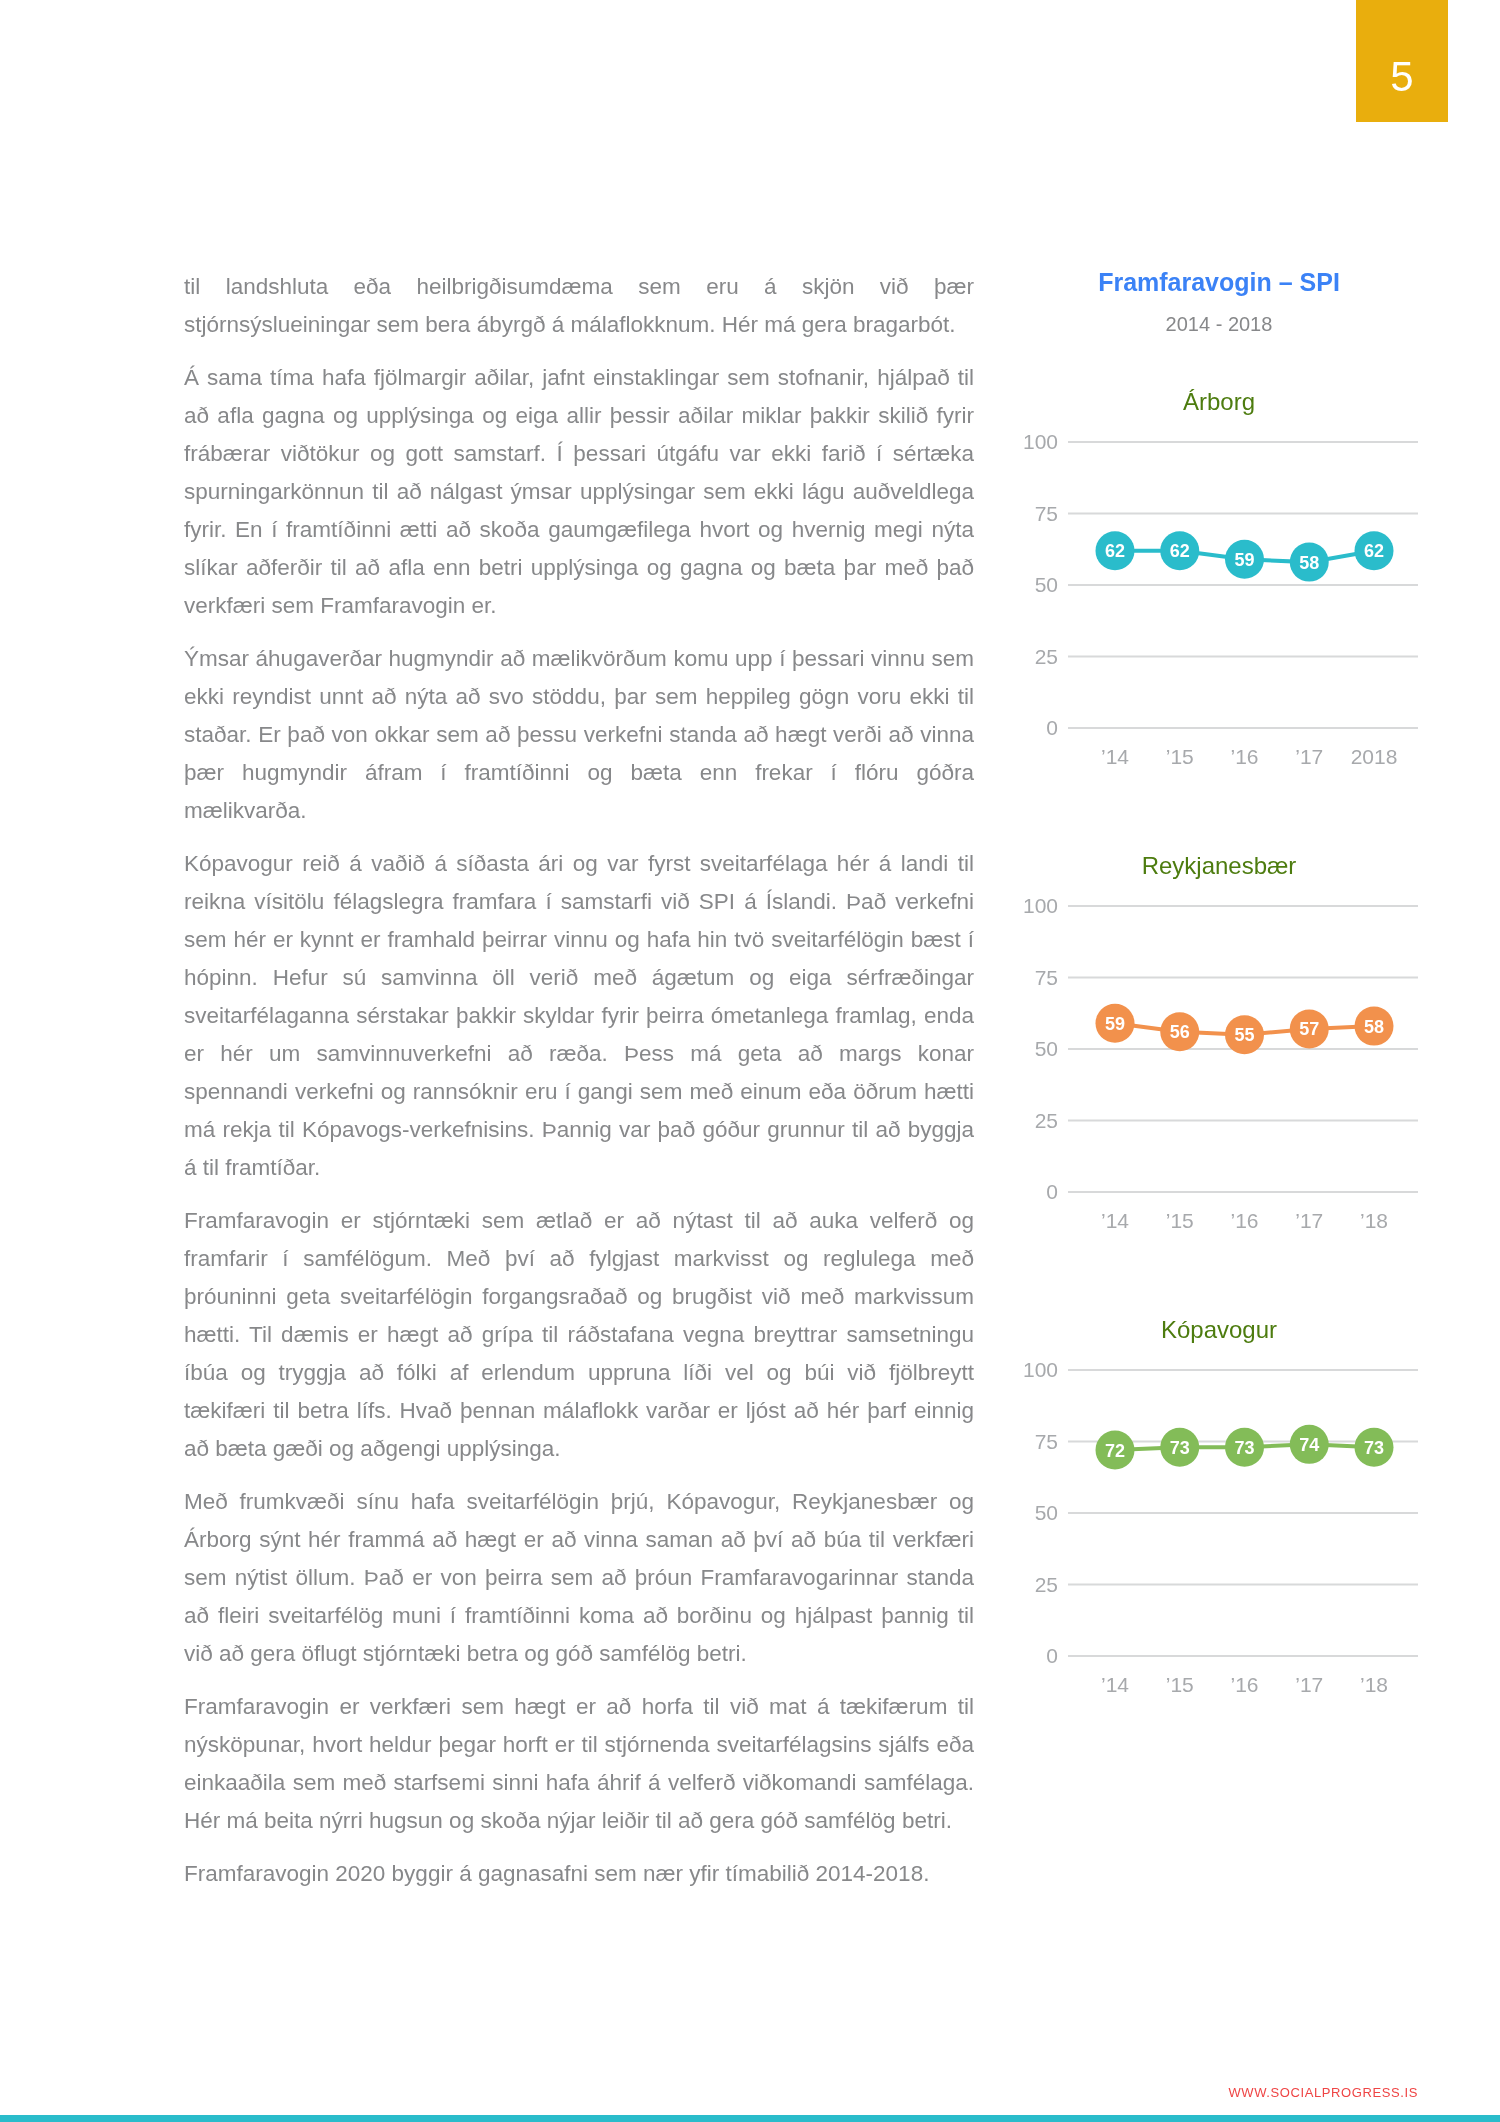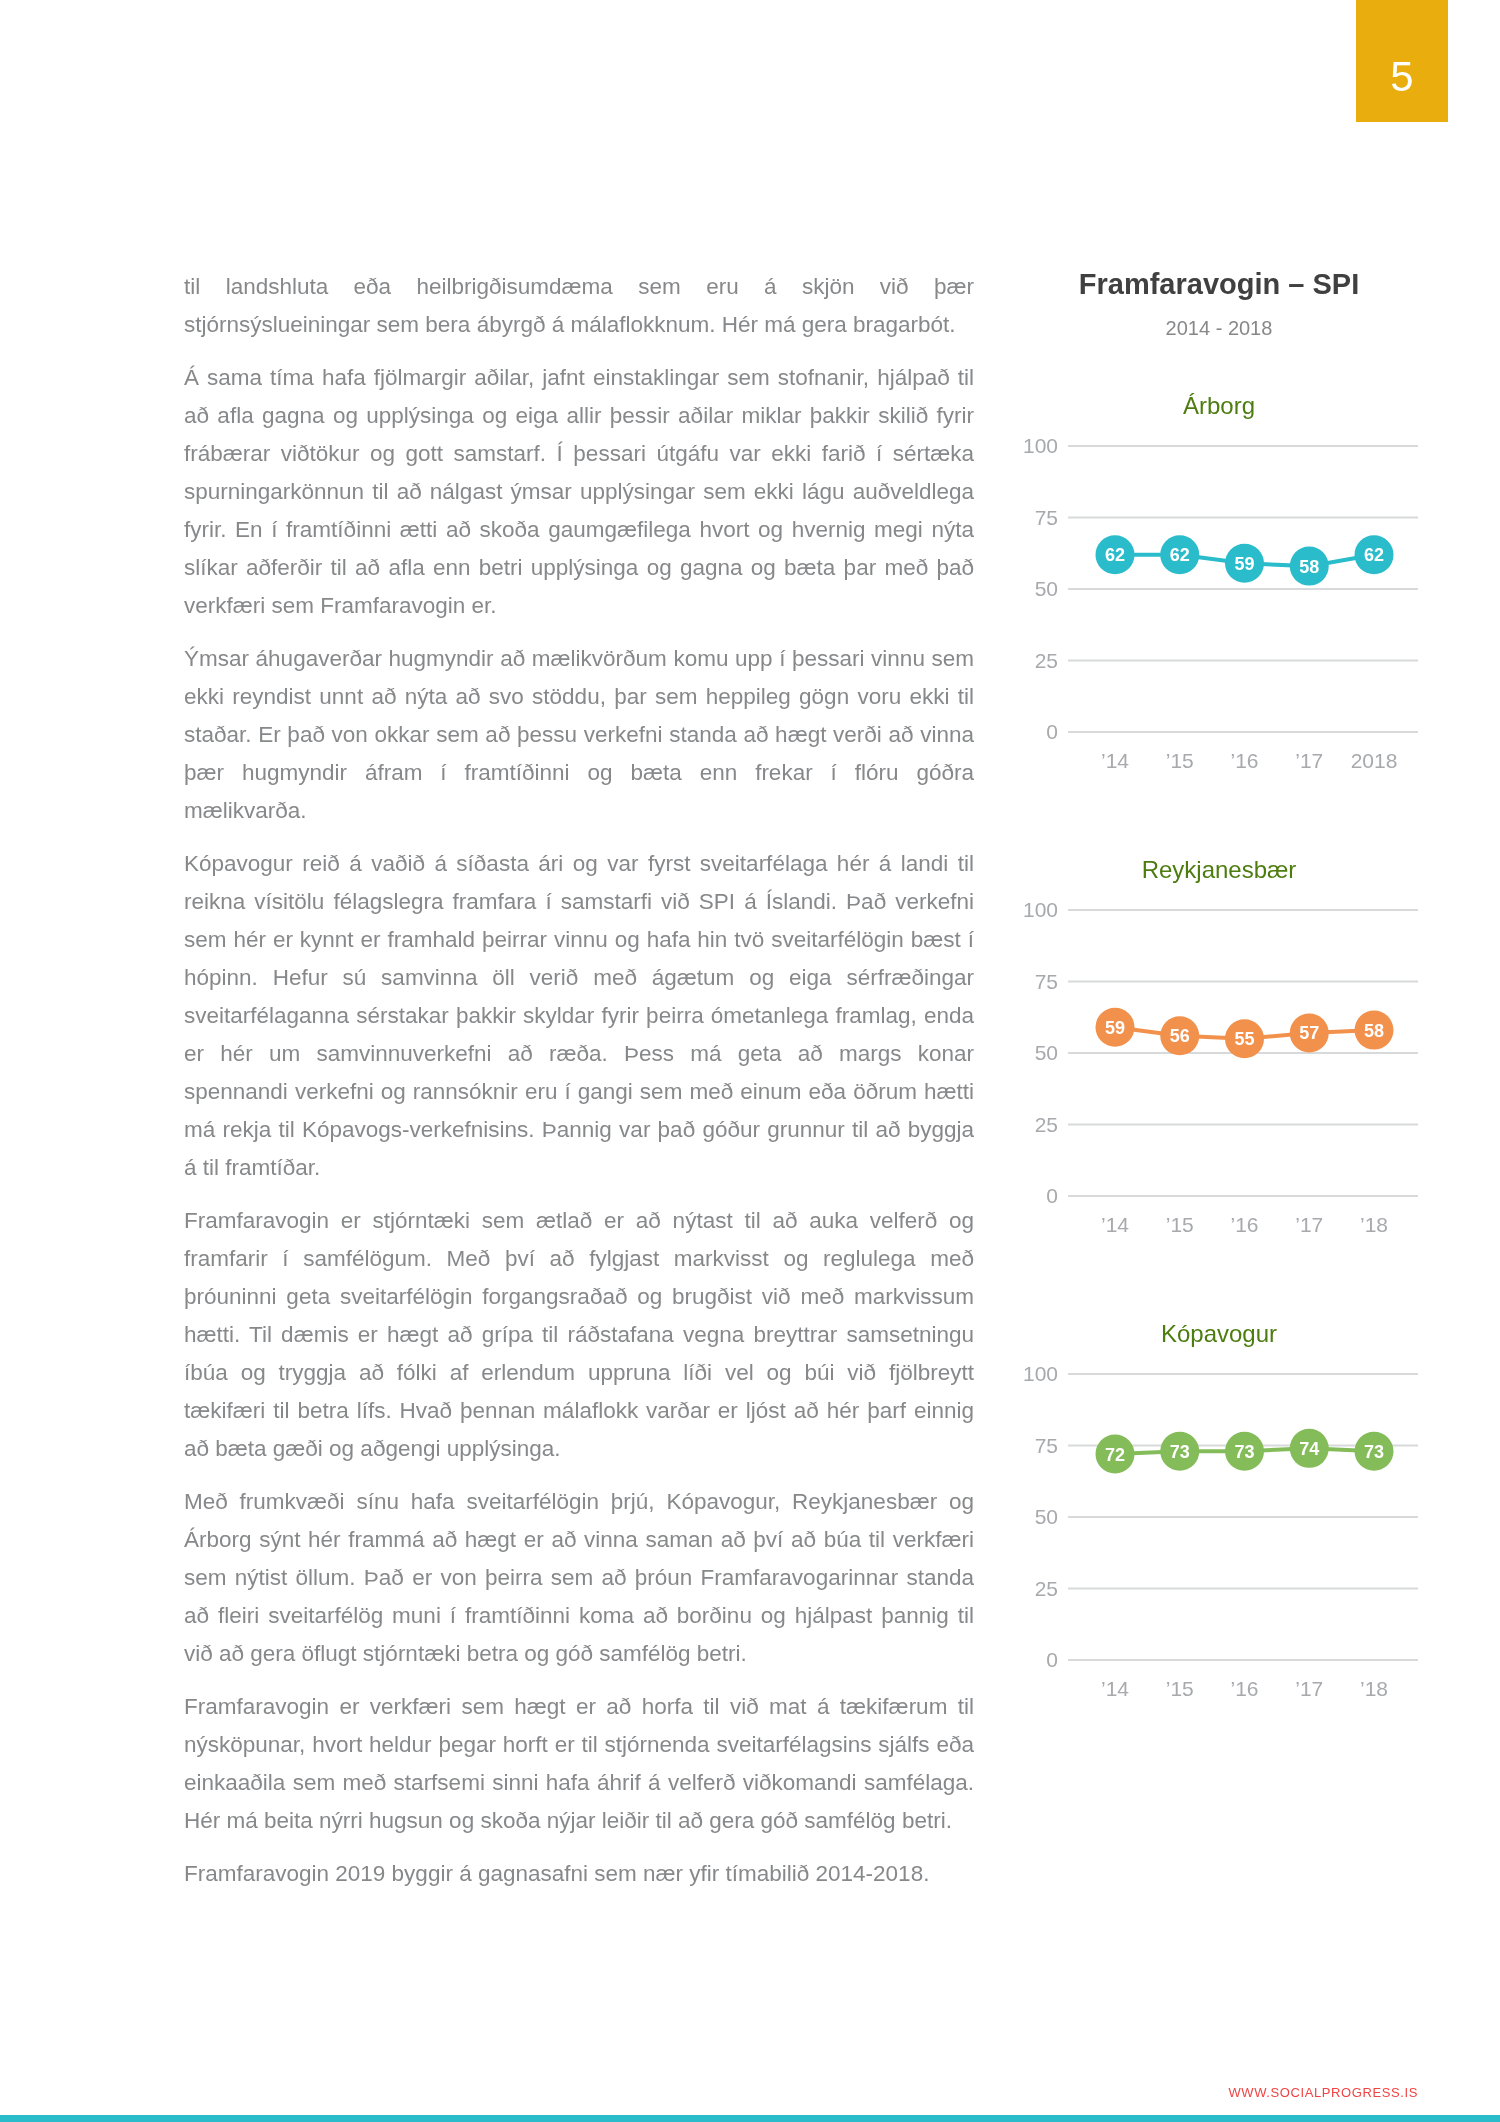--- a/index.html
+++ b/index.html
@@ -48,23 +48,23 @@
 
   
   .charts {
     position:absolute;
     left:1018px;
     top:268px;
     width:402px;
   }
   .panel-title {
     text-align:center;
-    color:#404040;
+    color:#3b82f6;
     font-weight:700;
-    font-size:29px;
+    font-size:25px;
     margin:0;
   }
   .panel-subtitle {
     text-align:center;
     color:#87888a;
     font-size:20px;
     margin:16px 0 0 0;
   }
   .chart-block { margin-top:76px; }
   .chart-block:first-child { margin-top:52px; }
@@ -106,21 +106,21 @@
   </div>
 
   <div class="article">
     <p>til landshluta eða heilbrigðisumdæma sem eru á skjön við þær stjórnsýslueiningar sem bera ábyrgð á málaflokknum. Hér má gera bragarbót.</p>
     <p>Á sama tíma hafa fjölmargir aðilar, jafnt einstaklingar sem stofnanir, hjálpað til að afla gagna og upplýsinga og eiga allir þessir aðilar miklar þakkir skilið fyrir frábærar viðtökur og gott samstarf. Í þessari útgáfu var ekki farið í sértæka spurningarkönnun til að nálgast ýmsar upplýsingar sem ekki lágu auðveldlega fyrir. En í framtíðinni ætti að skoða gaumgæfilega hvort og hvernig megi nýta slíkar aðferðir til að afla enn betri upplýsinga og gagna og bæta þar með það verkfæri sem Framfaravogin er.</p>
     <p>Ýmsar áhugaverðar hugmyndir að mælikvörðum komu upp í þessari vinnu sem ekki reyndist unnt að nýta að svo stöddu, þar sem heppileg gögn voru ekki til staðar. Er það von okkar sem að þessu verkefni standa að hægt verði að vinna þær hugmyndir áfram í framtíðinni og bæta enn frekar í flóru góðra mælikvarða.</p>
     <p>Kópavogur reið á vaðið á síðasta ári og var fyrst sveitarfélaga hér á landi til reikna vísitölu félagslegra framfara í samstarfi við SPI á Íslandi. Það verkefni sem hér er kynnt er framhald þeirrar vinnu og hafa hin tvö sveitarfélögin bæst í hópinn. Hefur sú samvinna öll verið með ágætum og eiga sérfræðingar sveitarfélaganna sérstakar þakkir skyldar fyrir þeirra ómetanlega framlag, enda er hér um samvinnuverkefni að ræða. Þess má geta að margs konar spennandi verkefni og rannsóknir eru í gangi sem með einum eða öðrum hætti má rekja til Kópavogs-verkefnisins. Þannig var það góður grunnur til að byggja á til framtíðar.</p>
     <p>Framfaravogin er stjórntæki sem ætlað er að nýtast til að auka velferð og framfarir í samfélögum. Með því að fylgjast markvisst og reglulega með þróuninni geta sveitarfélögin forgangsraðað og brugðist við með markvissum hætti. Til dæmis er hægt að grípa til ráðstafana vegna breyttrar samsetningu íbúa og tryggja að fólki af erlendum uppruna líði vel og búi við fjölbreytt tækifæri til betra lífs. Hvað þennan málaflokk varðar er ljóst að hér þarf einnig að bæta gæði og aðgengi upplýsinga.</p>
     <p>Með frumkvæði sínu hafa sveitarfélögin þrjú, Kópavogur, Reykjanesbær og Árborg sýnt hér frammá að hægt er að vinna saman að því að búa til verkfæri sem nýtist öllum. Það er von þeirra sem að þróun Framfaravogarinnar standa að fleiri sveitarfélög muni í framtíðinni koma að borðinu og hjálpast þannig til við að gera öflugt stjórntæki betra og góð samfélög betri.</p>
     <p>Framfaravogin er verkfæri sem hægt er að horfa til við mat á tækifærum til nýsköpunar, hvort heldur þegar horft er til stjórnenda sveitarfélagsins sjálfs eða einkaaðila sem með starfsemi sinni hafa áhrif á velferð viðkomandi samfélaga. Hér má beita nýrri hugsun og skoða nýjar leiðir til að gera góð samfélög betri.</p>
-    <p>Framfaravogin 2019 byggir á gagnasafni sem nær yfir tímabilið 2014-2018.</p>
+    <p>Framfaravogin 2020 byggir á gagnasafni sem nær yfir tímabilið 2014-2018.</p>
   </div>
 
   <div class="charts">
     <div class="panel-title">Framfaravogin – SPI</div>
     <div class="panel-subtitle">2014 - 2018</div>
     <div>
         <div class="chart-block">
           <div class="chart-title">Árborg</div>
           <svg width="402" height="350" viewBox="0 0 402 350">
             <line x1="50" y1="16" x2="400" y2="16" stroke="#d8d9da" stroke-width="2"></line>

